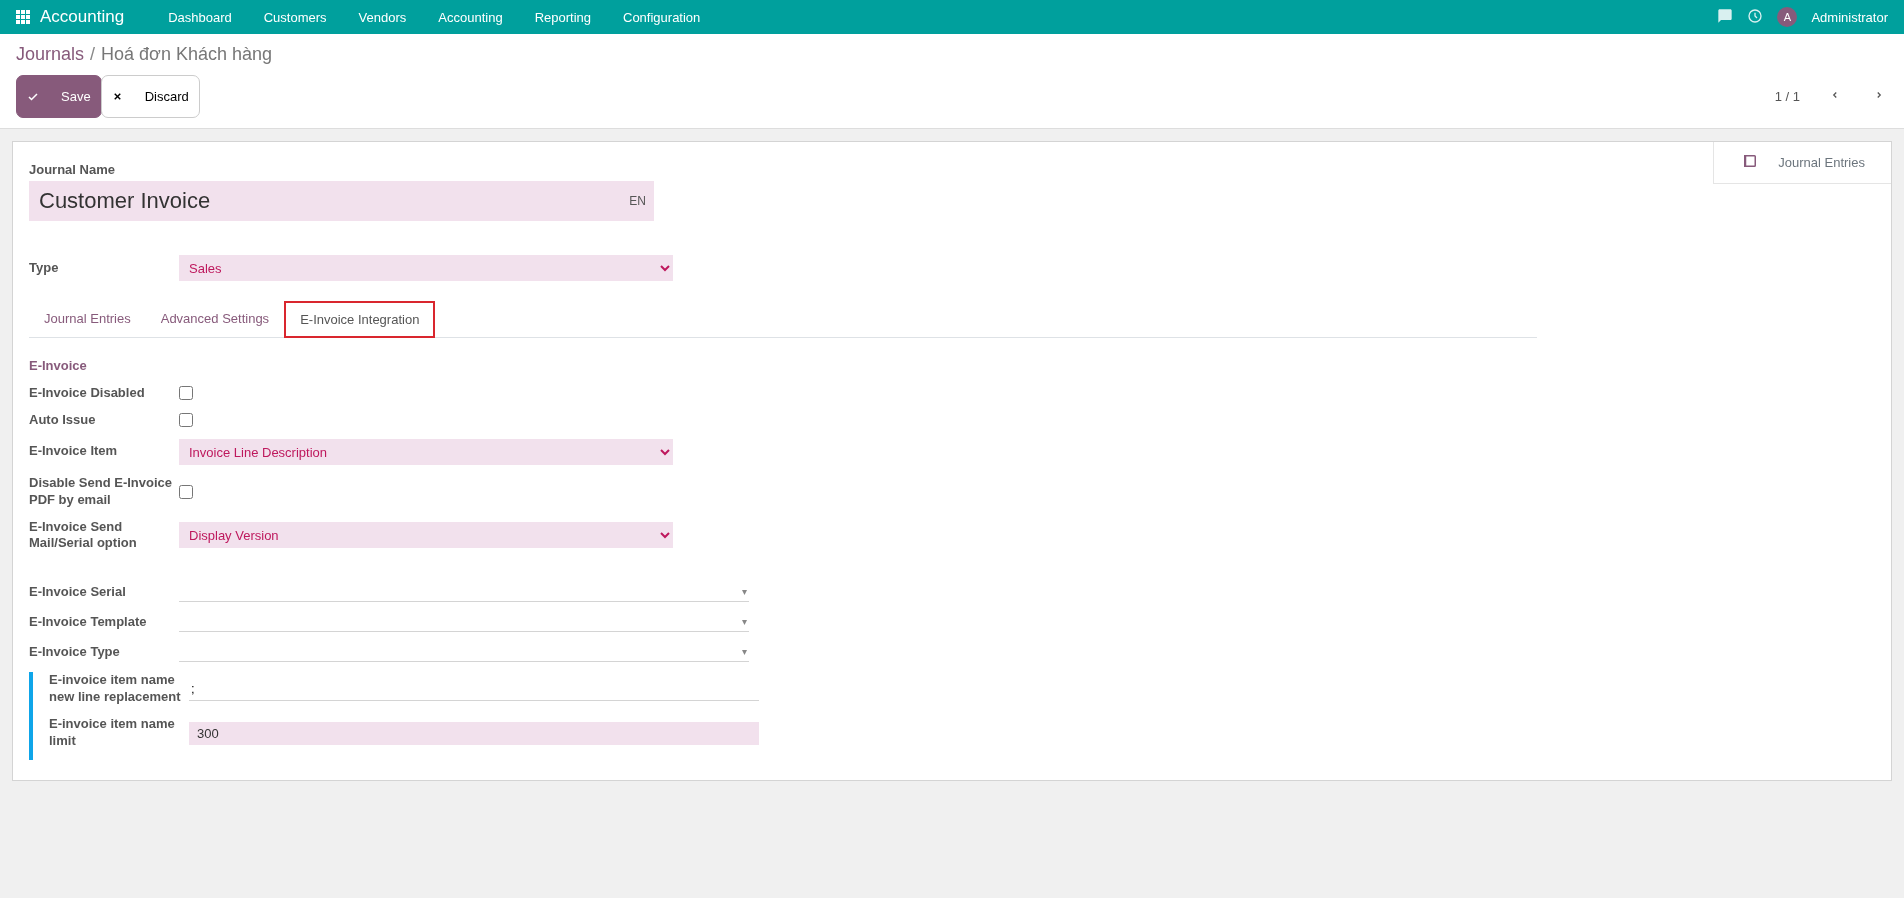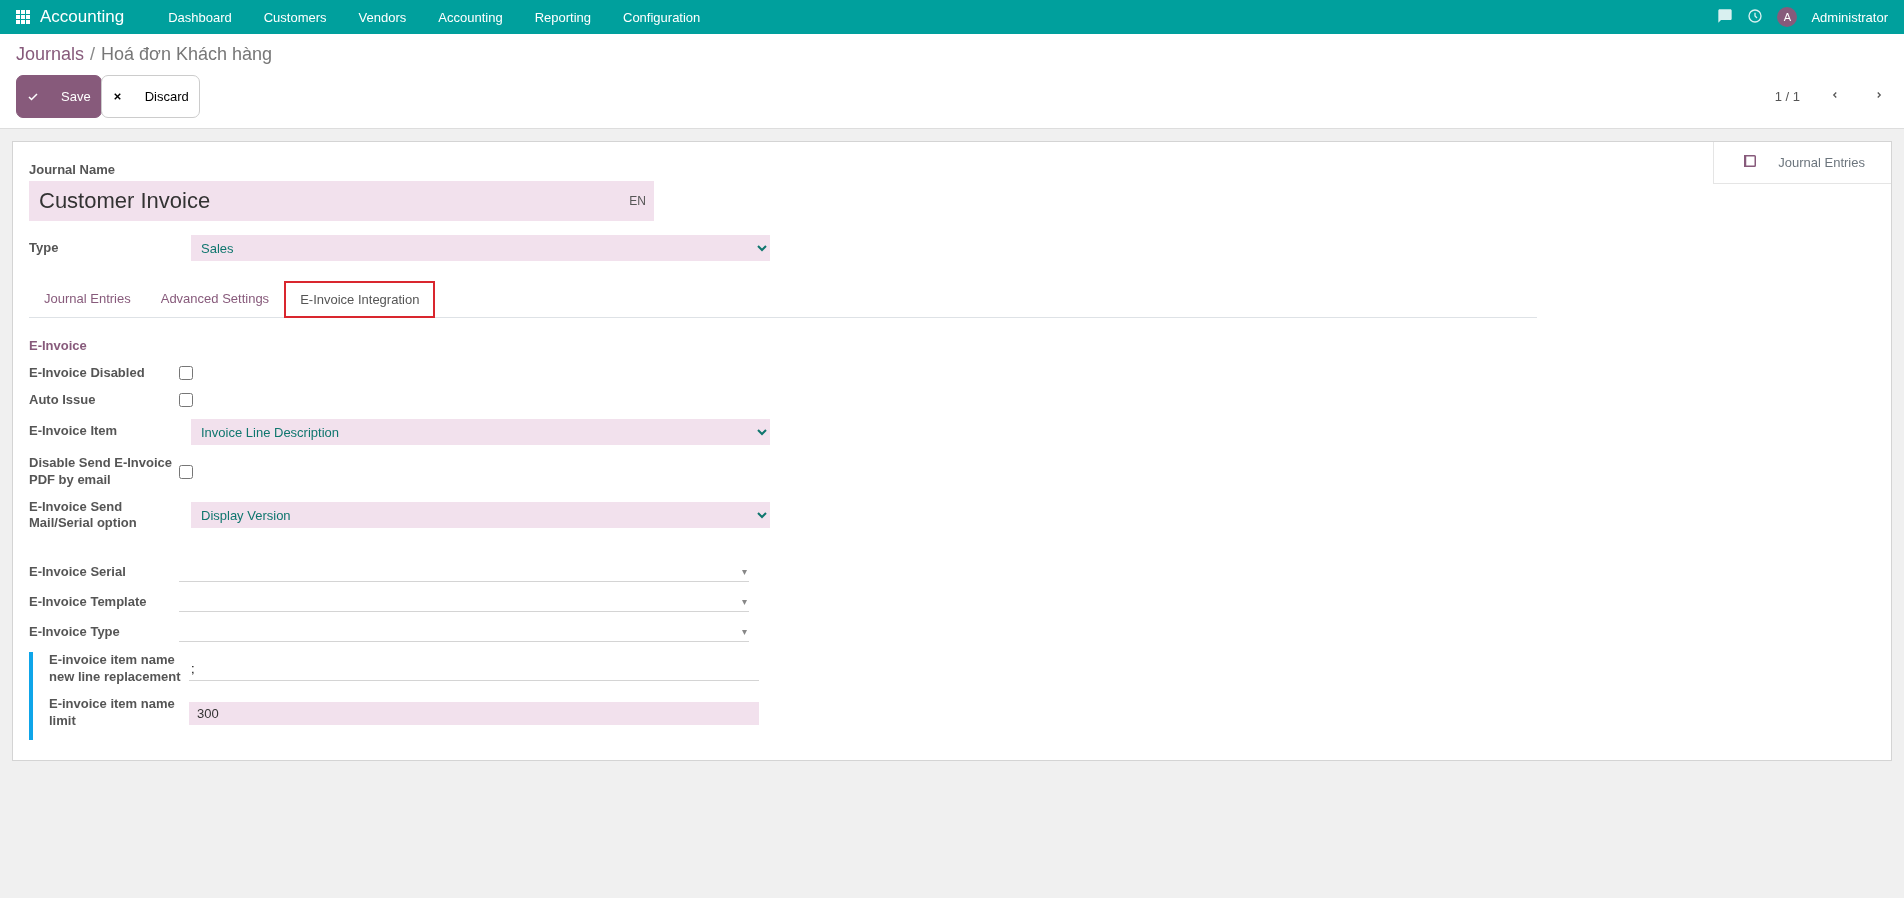--- a/index.html
+++ b/index.html
@@ -29,27 +29,27 @@
     .pager-arrow { cursor: pointer; padding: 4px; }
 
     .sheet-wrap { padding: 12px; }
     .sheet { background: #fff; border: 1px solid #d4d4d4; position: relative; min-height: 600px; }
     .stat-buttons { position: absolute; right: 0; top: 0; border-left: 1px solid #e5e5e5; border-bottom: 1px solid #e5e5e5; }
     .stat-button { display: flex; align-items: center; gap: 18px; padding: 10px 26px; cursor: pointer; color: #6c757d; }
     .stat-button svg { color: #875a7b; }
 
     .form-content { padding: 20px 16px; max-width: 1540px; }
     .label-above { font-size: 13px; font-weight: bold; color: #555; margin-bottom: 4px; }
-    .name-row { display: flex; align-items: stretch; width: 625px; margin-bottom: 14px; }
+    .name-row { display: flex; align-items: stretch; width: 625px; margin-bottom: 34px; }
     .name-input { flex: 1; background: #f2e1ed; border: none; font-size: 22px; padding: 7px 10px; color: #333; }
     .lang-tag { background: #f2e1ed; display: flex; align-items: center; padding: 0 8px; font-size: 12px; color: #555; }
 
     .field-row { display: flex; align-items: center; margin-bottom: 10px; }
     .field-label { width: 150px; font-size: 13px; font-weight: bold; color: #555; line-height: 1.3; }
-    .select-pink { background: #f2e1ed; border: none; padding: 5px 6px; font-size: 13px; width: 579px; color: #0f766e; height: 26px; margin-left: 12px; }
+    .select-pink { background: #f2e1ed; border: none; padding: 5px 6px; font-size: 13px; width: 494px; color: #be185d; height: 26px; }
     .text-pink { background: #f2e1ed; border: none; padding: 4px 8px; font-size: 13px; width: 570px; color: #333; }
 
     .tabs { display: flex; border-bottom: 1px solid #dee2e6; margin-top: 20px; margin-bottom: 20px; }
     .tab { padding: 9px 14px; font-size: 13px; color: #875a7b; cursor: pointer; border: 1px solid transparent; margin-bottom: -1px; }
     .tab-active-highlight { border: 2px solid #d9262e; color: #555; }
 
     .section-title { color: #875a7b; font-size: 13px; font-weight: bold; margin-bottom: 12px; }
 
     .two-col { display: flex; gap: 0; flex-direction: column; }
     .col { flex: 1; }

